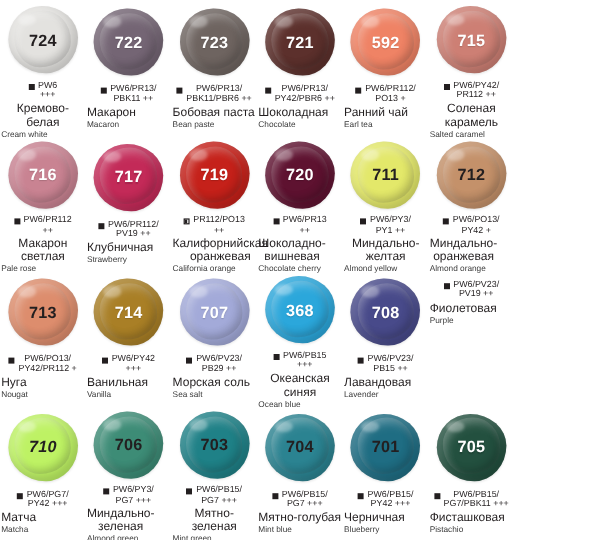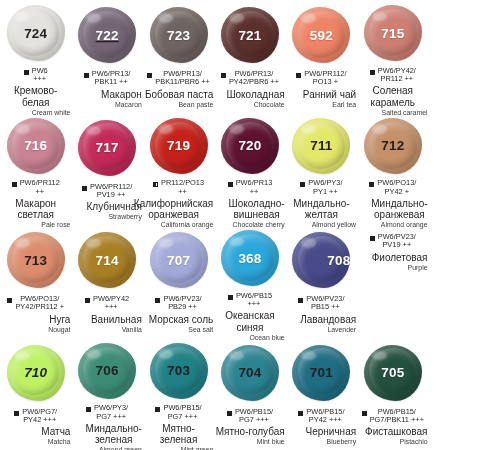--- a/index.html
+++ b/index.html
@@ -87,21 +87,21 @@
     font-size: 13.5px;
     font-weight: bold;
     letter-spacing: 0.2px;
     text-shadow: 0 1px 1px rgba(0,0,0,0.16);
   }
   .num-dark { color: #231f20; text-shadow: none; }
   .num-light { color: #ffffff; }
   .info {
     display: flex;
     flex-direction: column;
-    align-items: flex-end;
+    align-items: flex-start;
     text-align: center;
     line-height: 1.12;
     padding-top: 4px;
     width: 100%;
   }
   .pigment-line {
     display: flex;
     align-items: flex-start;
     justify-content: center;
     gap: 3px;
@@ -163,21 +163,21 @@
             <span class="bullet"></span>
             <span class="pigment">PW6
 +++</span>
           </div>
           <div class="name-ru">Кремово-белая</div>
           <div class="name-en">Cream white</div>
         </div>
       </div>
       <div class="cell">
         <div class="swatch-wrap">
-          <div class="swatch" style="background: rgb(116, 101, 116); text-decoration: underline;">
+          <div class="swatch" style="background: rgb(116, 101, 116);">
             <span class="swatch-num num-light">722</span>
           </div>
         </div>
         <div class="info">
           <div class="pigment-line">
             <span class="bullet"></span>
             <span class="pigment">PW6/PR13/
 PBK11 ++</span>
           </div>
           <div class="name-ru">Макарон</div>
@@ -416,21 +416,21 @@
             <span class="bullet"></span>
             <span class="pigment">PW6/PB15
 +++</span>
           </div>
           <div class="name-ru">Океанская синяя</div>
           <div class="name-en">Ocean blue</div>
         </div>
       </div>
       <div class="cell">
         <div class="swatch-wrap">
-          <div class="swatch" style="background: rgb(72, 74, 138); justify-content: flex-end;">
+          <div class="swatch" style="background: rgb(72, 74, 138);">
             <span class="swatch-num num-light">708</span>
           </div>
         </div>
         <div class="info">
           <div class="pigment-line">
             <span class="bullet"></span>
             <span class="pigment">PW6/PV23/
 PB15 ++</span>
           </div>
           <div class="name-ru">Лавандовая</div>

